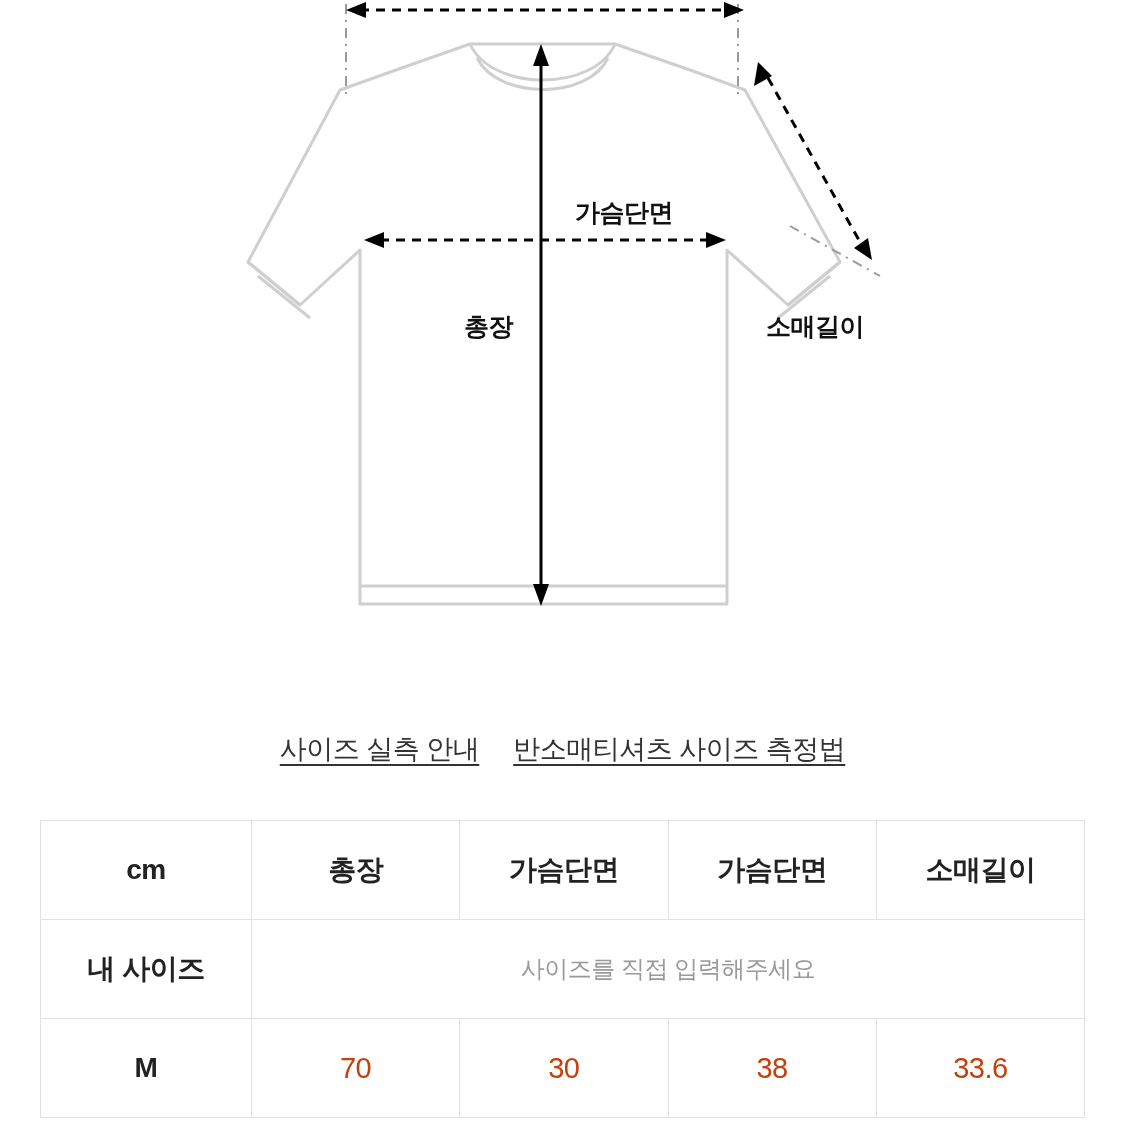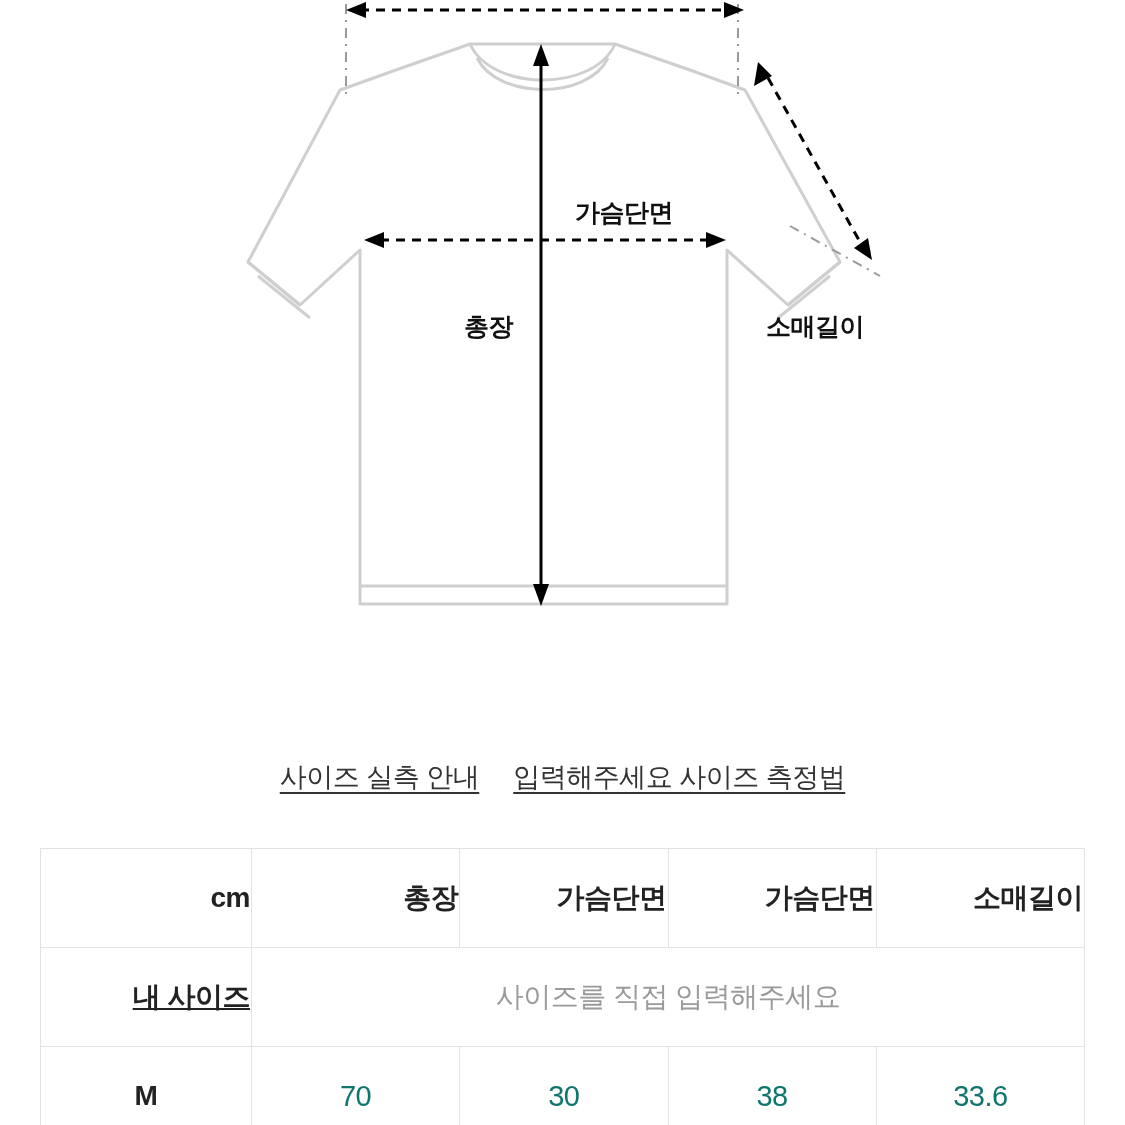--- a/index.html
+++ b/index.html
@@ -36,21 +36,21 @@
   .lbl-chest  { left: 575px; top: 196px; }
   .lbl-length { left: 464px; top: 310px; }
   .lbl-sleeve { left: 766px; top: 310px; }
 
   
   .links-row {
     display: flex;
     justify-content: center;
     align-items: center;
     gap: 34px;
-    margin-top: 64px;
+    margin-top: 36px;
     height: 46px;
   }
   .links-row a {
     font-size: 27px;
     color: #333333;
     text-decoration: underline;
     text-underline-offset: 6px;
     letter-spacing: -0.5px;
   }
 
@@ -68,34 +68,33 @@
     text-align: center;
     vertical-align: middle;
     font-weight: normal;
     font-size: 28px;
     color: #222222;
     letter-spacing: -0.5px;
   }
   .size-table th {
     font-weight: bold;
   }
-  .size-table tr:first-child th { border-top: 1px solid #e2e2e2; text-align: right; }
+  .size-table tr:first-child th { border-top: 1px solid #e2e2e2; }
   .col-label { width: 208px; }
 
   .row-mysize th {
     font-weight: bold;
     font-size: 28px;
-    text-decoration: underline;
   }
   .row-mysize td.placeholder-cell {
     color: #9a9a9a;
-    font-size: 28px;
+    font-size: 24px;
   }
   .row-values td {
-    color: #0f766e;
+    color: #c2410c;
     font-size: 29px;
   }
 </style>
 </head>
 <body>
 
 <div class="diagram-wrap">
   <svg width="1125" height="690" viewBox="0 0 1125 690">
 
     <g fill="none" stroke="#cfcfcf" stroke-width="3" stroke-linejoin="round">
@@ -143,21 +142,21 @@
     <polygon points="872,260 854,248 868,238" fill="#000000"></polygon>
   </svg>
 
   <div class="diagram-label lbl-chest">가슴단면</div>
   <div class="diagram-label lbl-length">총장</div>
   <div class="diagram-label lbl-sleeve">소매길이</div>
 </div>
 
 <div class="links-row">
   <a href="#">사이즈 실측 안내</a>
-  <a href="#">입력해주세요 사이즈 측정법</a>
+  <a href="#">반소매티셔츠 사이즈 측정법</a>
 </div>
 
 <table class="size-table">
   <thead>
     <tr>
       <th class="col-label">cm</th>
       <th>총장</th>
       <th>가슴단면</th>
       <th>가슴단면</th>
       <th>소매길이</th>

